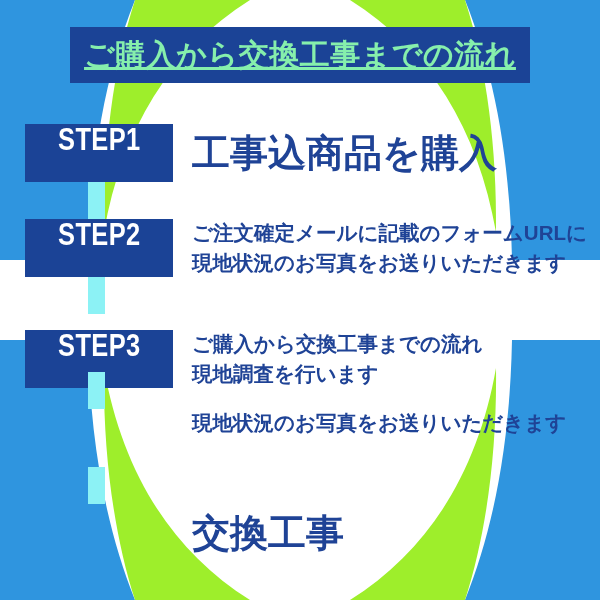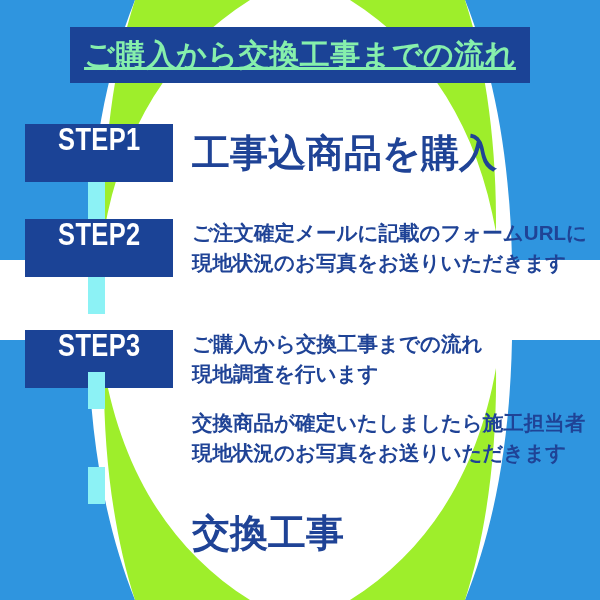--- a/index.html
+++ b/index.html
@@ -176,21 +176,20 @@
           <span class="step-label">STEP3</span>
         </div>
         <div class="step-body small" style="top: -1px;">
           <div class="line">ご購入から交換工事までの流れ</div>
           <div class="line">現地調査を行います</div>
         </div>
       </div>
       <div class="connector" style="top: 372px; height: 37px;"></div>
       <div class="step-row" style="top: 409px; height: 58px;">
         <div class="step-body small" style="top: -1px;">
-          <div class="line">交換商品が確定いたしましたら施工担当者</div>
           <div class="line">現地状況のお写真をお送りいただきます</div>
         </div>
       </div>
       <div class="connector" style="top: 467px; height: 37px;"></div>
       <div class="step-row" style="top: 504px; height: 58px;">
         <div class="step-body big" style="top: 0px;">
           <div class="line">交換工事</div>
         </div>
       </div>
     </div>

